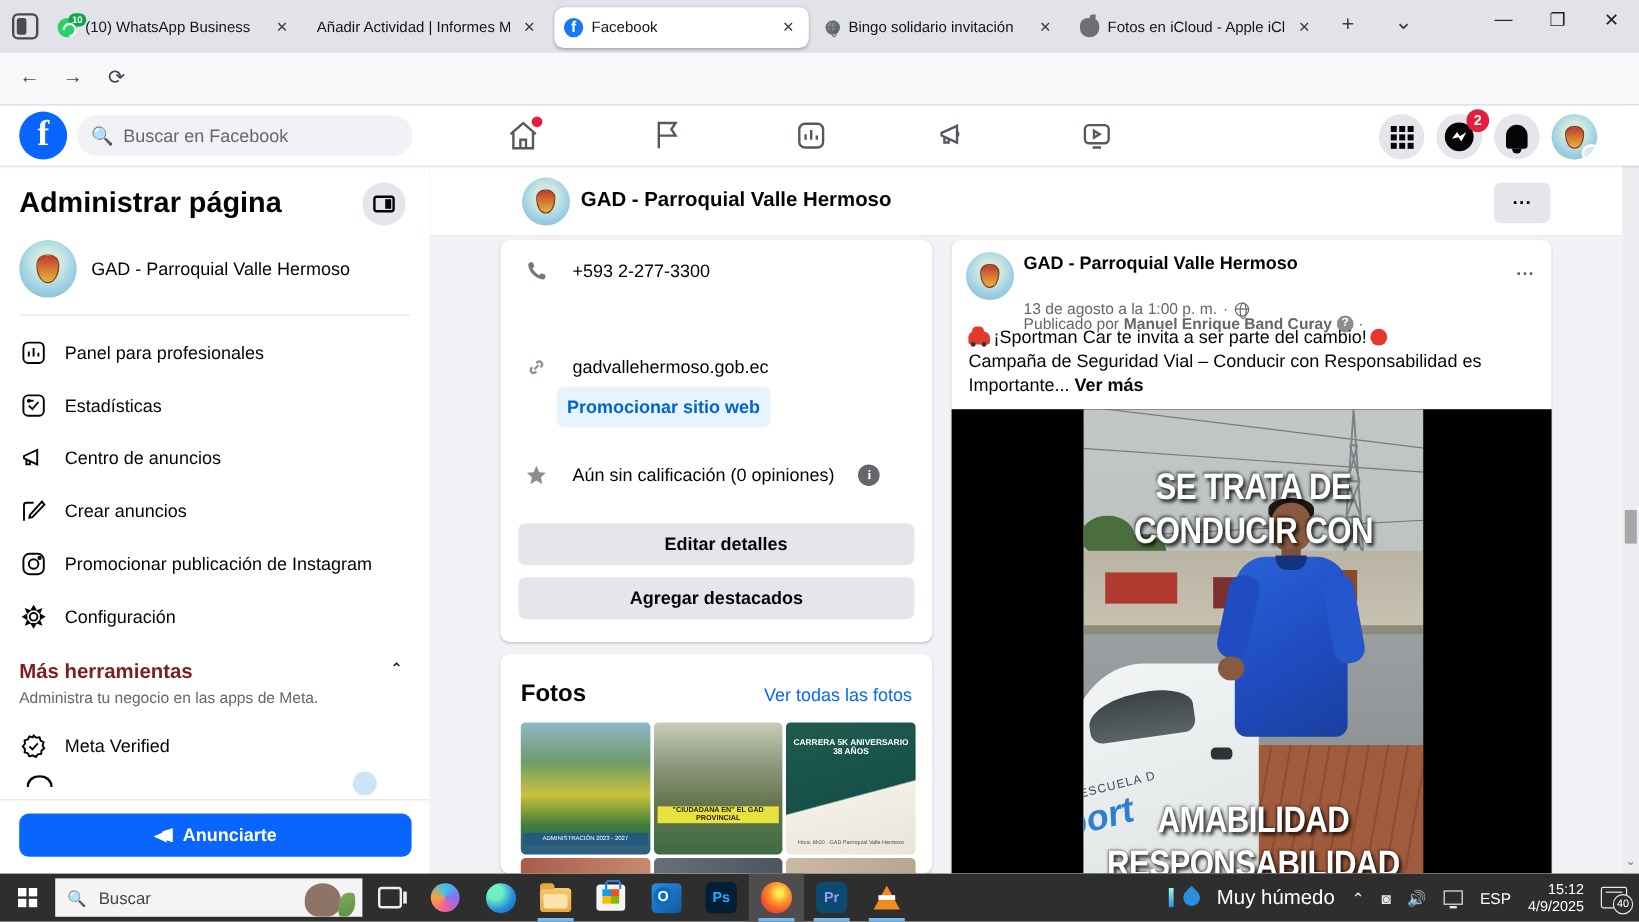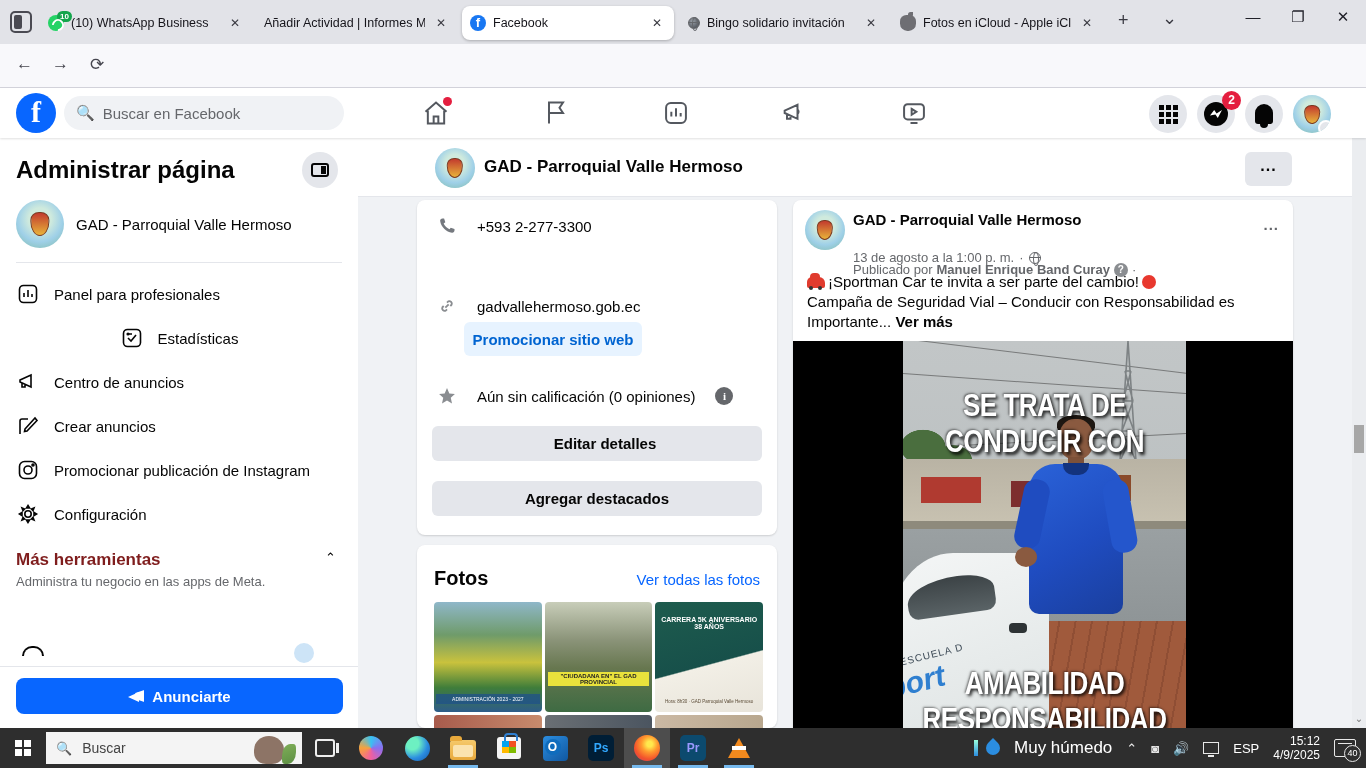--- a/index.html
+++ b/index.html
@@ -320,21 +320,21 @@
   </div>
   <div class="side-div"></div>
 
   <div class="side-item" style="top:136px;">
     <svg viewBox="0 0 24 24">
         <rect x="3.5" y="3.5" width="17" height="17" rx="4"></rect>
         <path d="M8 15 V11 M12 15 V8 M16 15 V12"></path>
       </svg>
     <span>Panel para profesionales</span>
   </div>
-  <div class="side-item" style="top:180px;justify-content:center;">
+  <div class="side-item" style="top:180px;">
     <svg viewBox="0 0 24 24">
         <rect x="3.5" y="3.5" width="17" height="17" rx="4"></rect>
         <path d="M8 8 H12 M8 12 L11 15 L16 9"></path>
         <circle cx="8" cy="8" r="0.8"></circle>
       </svg>
     <span>Estadísticas</span>
   </div>
   <div class="side-item" style="top:224px;">
     <svg viewBox="0 0 24 24">
         <path d="M4 10 L15 5 V17 L4 12 Z M6 13 V17 H9 V14"></path>
@@ -360,20 +360,27 @@
         <circle cx="12" cy="12" r="3.2"></circle>
         <path d="M12 3.5 L13.5 6 H10.5 Z M12 20.5 L10.5 18 H13.5 Z M3.5 12 L6 10.5 V13.5 Z M20.5 12 L18 13.5 V10.5 Z M6 6 L8.5 7 L7 8.5 Z M18 18 L15.5 17 L17 15.5 Z M18 6 L17 8.5 L15.5 7 Z M6 18 L7 15.5 L8.5 17 Z"></path>
       </svg>
     <span>Configuración</span>
   </div>
 
   <div class="more-h">Más herramientas</div>
   <div class="more-chev">⌃</div>
   <div class="more-sub">Administra tu negocio en las apps de Meta.</div>
 
+  <div class="side-item" style="top:464px;">
+    <svg viewBox="0 0 24 24">
+        <path d="M12 3 L14.2 4.8 L17 4.5 L17.8 7.2 L20.3 8.5 L19.5 11.2 L20.8 13.8 L18.6 15.5 L18.3 18.3 L15.5 18.6 L13.8 20.8 L11.2 19.5 L8.5 20.3 L7.2 17.8 L4.5 17 L4.8 14.2 L3 12 L4.8 9.8 L4.5 7 L7.2 6.2 L8.5 3.7 L11.2 4.5 Z"></path>
+        <path d="M8.5 12 L11 14.5 L15.5 9.5"></path>
+      </svg>
+    <span>Meta Verified</span>
+  </div>
 
   <div class="cutoff-icon"></div>
   <div class="blue-circle"></div>
 
   <div id="side-footer">
     <button class="announce-btn">
       <span class="mega-white"></span>
       <span>Anunciarte</span>
     </button>
   </div>
@@ -400,21 +407,21 @@
       <span>gadvallehermoso.gob.ec</span>
     </div>
     <button class="promote-btn">Promocionar sitio web</button>
     <div class="info-row" style="top:186px;">
       <svg viewBox="0 0 24 24" fill="#8a8d91">
           <path d="M12 2.5 L14.8 9 L21.5 9.5 L16.5 14 L18 21 L12 17.3 L6 21 L7.5 14 L2.5 9.5 L9.2 9 Z"></path>
         </svg>
       <span>Aún sin calificación (0 opiniones)</span>
       <span class="info-ic" style="position:static;">i</span>
     </div>
-    <button class="gray-btn" style="top:226px;padding-left:16px;">Editar detalles</button>
+    <button class="gray-btn" style="top:236px;padding-left:16px;">Editar detalles</button>
     <button class="gray-btn" style="top:281px;">Agregar destacados</button>
   </div>
 
   <div class="card" id="photos">
     <h3>Fotos</h3>
     <a class="photos-link">Ver todas las fotos</a>
     <div class="pgrid">
       <div class="ph p1"></div>
       <div class="ph p2"></div>
       <div class="ph p3"></div>

